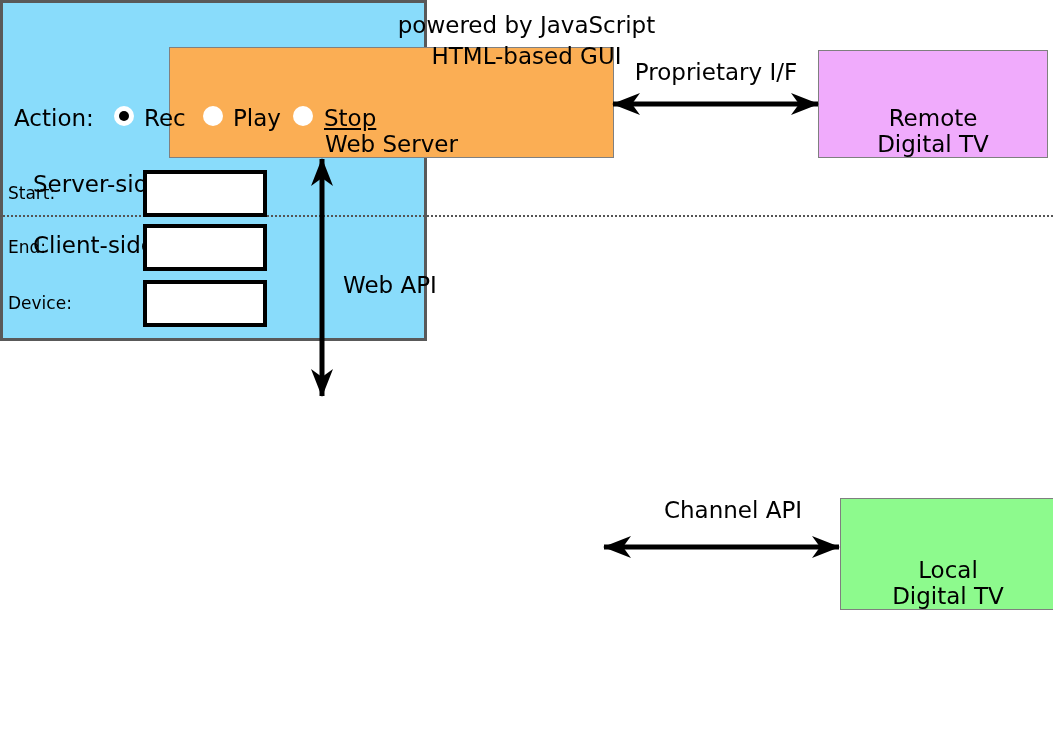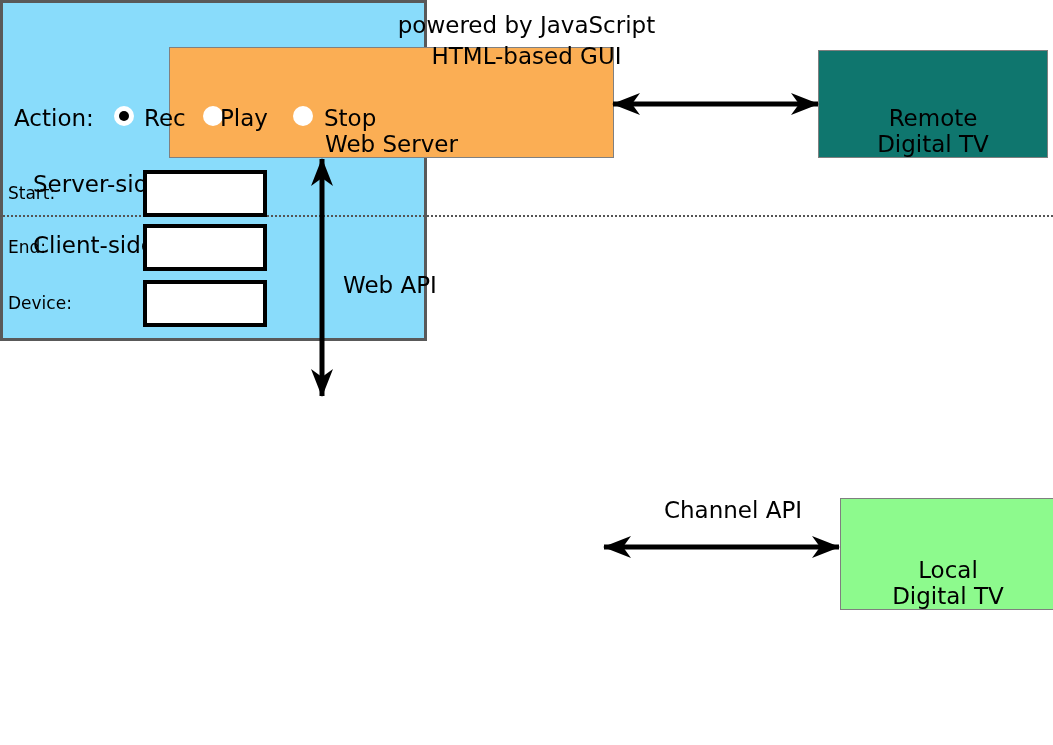--- a/index.html
+++ b/index.html
@@ -35,21 +35,21 @@
     font-size: 23px;
     line-height: 26px;
   }
   #web-server-box {
     left: 169px; top: 47px; width: 445px; height: 111px;
     background: #FBAE54;
     border: 1px solid #808080;
   }
   #remote-tv-box {
     left: 818px; top: 50px; width: 230px; height: 108px;
-    background: #0f766e;
+    background: #f0abfc;
     border: 1px solid #7F7F7F;
   }
   #local-tv-box {
     left: 840px; top: 498px; width: 216px; height: 112px;
     background: #8DFA8D;
     border: 1px solid #7F7F7F;
   }
   #gui-box {
     left: 176px; top: 397px; width: 427px; height: 341px;
     background: #89DCFB;
@@ -95,22 +95,22 @@
     left: 5px; top: 5px;
     width: 10px; height: 10px;
     border-radius: 50%;
     background: #000000;
   }
   .radio-label { position: absolute; top: 0; }
   #radio-rec  { left: 100px; }
   #radio-play { left: 189px; }
   #radio-stop { left: 279px; }
   #radio-rec-label  { left: 130px; }
-  #radio-play-label { left: 206px; text-align: right; }
-  #radio-stop-label { left: 310px; }
+  #radio-play-label { left: 219px; text-align: right; }
+  #radio-stop-label { left: 310px; text-decoration: underline; }
   .field-label {
     position: absolute;
     left: 8px;
     font-size: 17px; line-height: 26px;
     white-space: nowrap;
   }
   .field-input {
     position: absolute;
     left: 143px;
     width: 124px; height: 47px;
@@ -153,20 +153,21 @@
 
   <div class="node-box" id="local-tv-box">
     <span>Local</span>
     <span>Digital TV</span>
   </div>
 
   <div id="side-divider"></div>
   <div class="diagram-text" id="server-side-label">Server-side</div>
   <div class="diagram-text" id="client-side-label">Client-side</div>
 
+  <div class="diagram-text" id="proprietary-label">Proprietary I/F</div>
   <div class="diagram-text" id="web-api-label">Web API</div>
   <div class="diagram-text" id="device-api-label">Channel API</div>
 
   <div id="gui-box">
     <div id="gui-title">
       <div>powered by JavaScript</div>
       <div>HTML-based GUI</div>
     </div>
 
     <div id="action-row">

